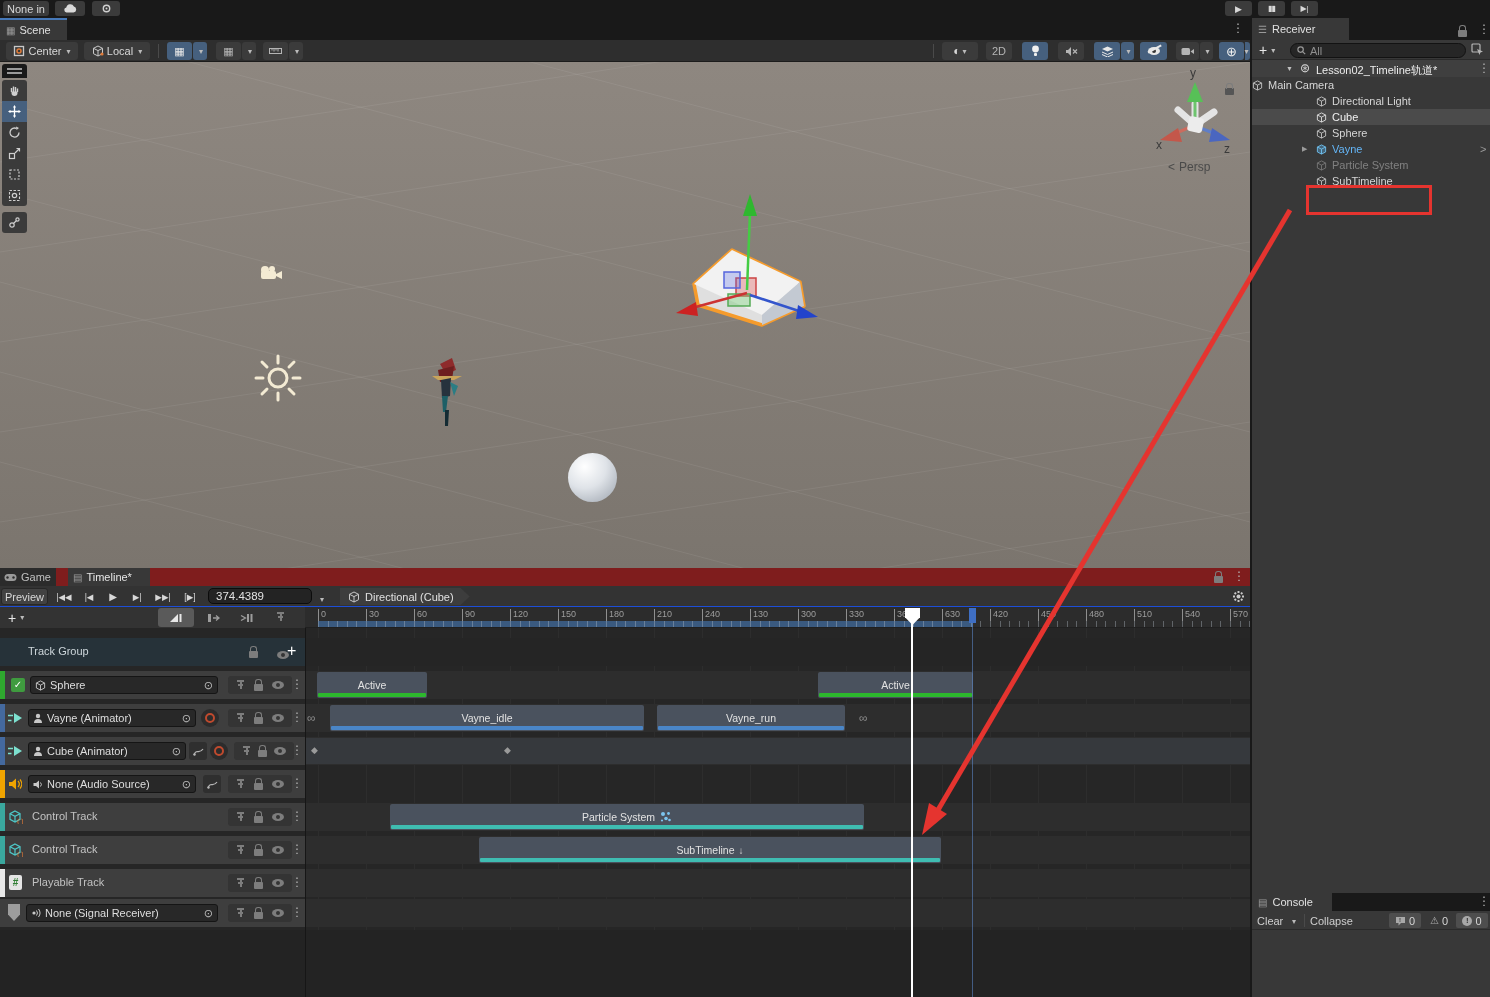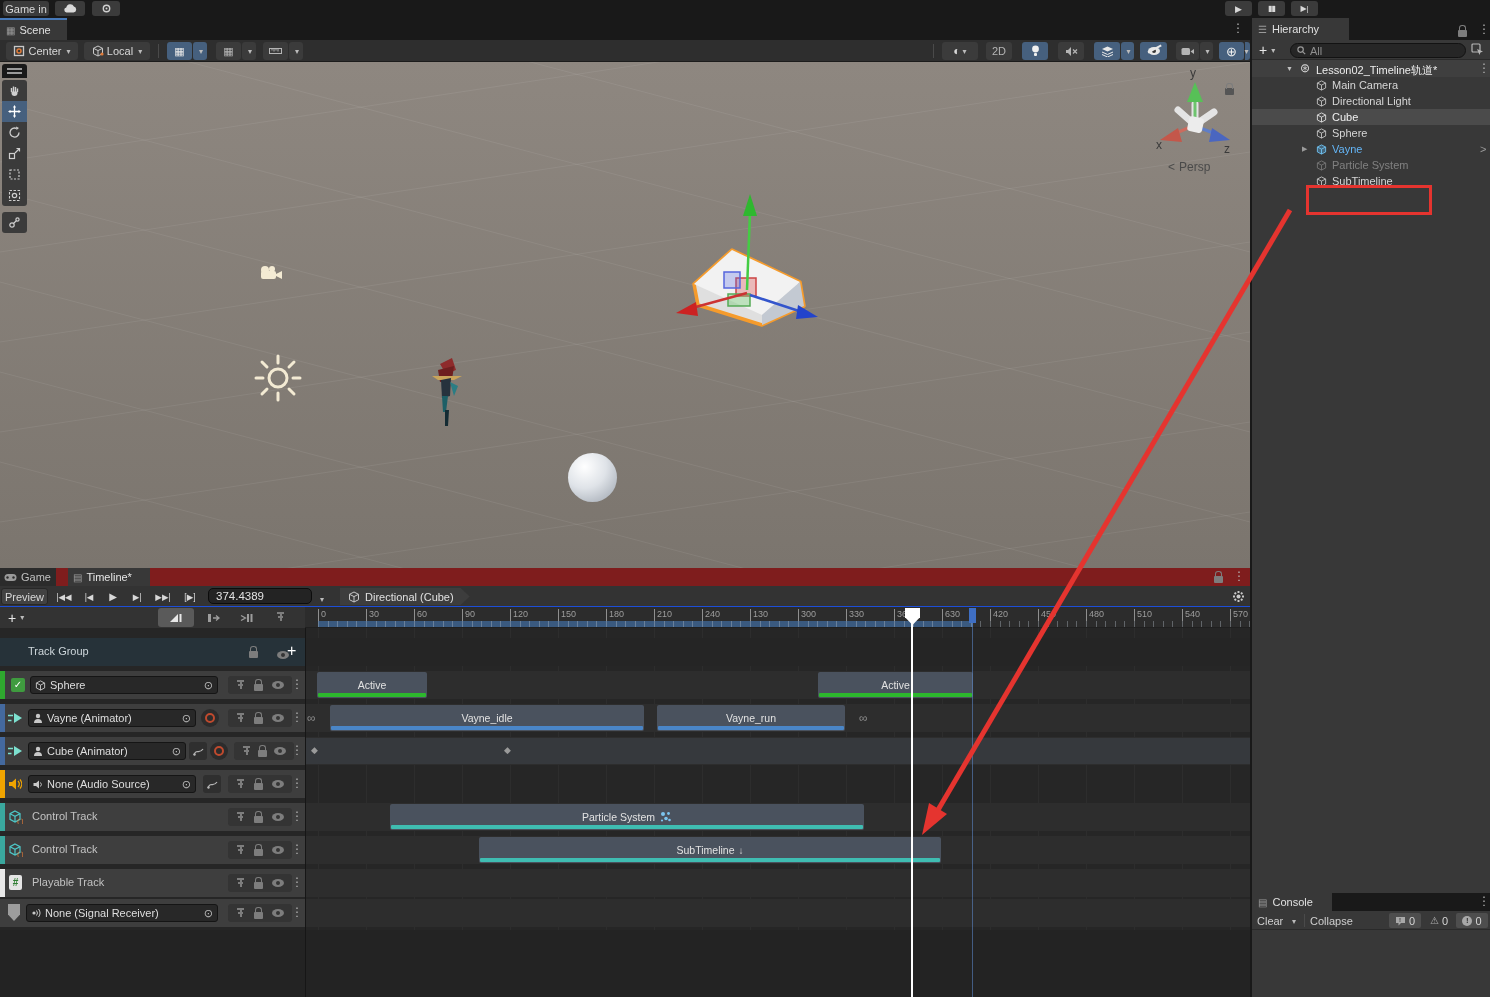--- a/index.html
+++ b/index.html
@@ -33,21 +33,21 @@
   .clip .cbarb{position:absolute;left:1px;right:1px;bottom:1px;height:4px;border-radius:1px}
   .tlabel{color:#c2c2c2}
   .rtick{position:absolute;top:2px;height:12px;border-left:1px solid #8f8f8f;padding-left:2px;font-size:9px;color:#9d9d9d;line-height:10px}
   svg{display:block}
 </style>
 </head>
 <body>
 
 <div class="abs" style="left:0;top:0;width:1490px;height:18px;background:#191919">
   <div class="abs btn" style="left:3px;top:1px;width:46px;height:15px;font-size:11px">
-      <span>Game in</span>
+      <span>None in</span>
     </div>
   <div class="abs btn" style="left:55px;top:1px;width:30px;height:15px">
     <svg width="14" height="9" viewBox="0 0 14 9">
         <path d="M3.5 8.5h7a3 3 0 0 0 .4-5.9A4 4 0 0 0 3.3 3.4 2.6 2.6 0 0 0 3.5 8.5z" fill="#d9d9d9"></path>
       </svg>
   </div>
   <div class="abs btn" style="left:92px;top:1px;width:28px;height:15px">
     <svg width="11" height="11" viewBox="0 0 11 11">
         <circle cx="5.5" cy="5.5" r="3.2" fill="none" stroke="#d0d0d0" stroke-width="1.4"></circle>
         <circle cx="5.5" cy="5.5" r="1" fill="#d0d0d0"></circle>
@@ -703,21 +703,21 @@
   <div class="abs" style="left:905px;top:40px;width:15px;height:17px;background:#fff;clip-path:polygon(0 0,100% 0,100% 55%,50% 100%,0 55%);z-index:7"></div>
   <div class="abs" style="left:911px;top:55px;width:2px;height:374px;background:#fff;z-index:7"></div>
 </div>
 
 <div class="abs" style="left:1250px;top:18px;width:2px;height:979px;background:#191919"></div>
 
 <div class="abs" style="left:1252px;top:18px;width:238px;height:875px;background:#383838">
   <div class="abs" style="left:0;top:0;width:238px;height:22px;background:#191919">
     <div class="abs flex" style="left:0;top:0;width:97px;height:22px;background:#383838;padding-left:6px;gap:5px">
       <span style="color:#9a9a9a;font-size:10px">☰</span>
-      <span style="color:#e0e0e0">Hierarchy</span>
+      <span style="color:#e0e0e0">Receiver</span>
     </div>
     <span class="abs lock" style="left:206px;top:8px"></span>
     <div class="abs kebab" style="left:226px;top:6px">⋮</div>
   </div>
   <div class="abs" style="left:0;top:22px;width:238px;height:20px;background:#383838;border-bottom:1px solid #2a2a2a">
     <div class="abs flex" style="left:7px;top:2px;gap:2px">
         <span style="font-size:14px;color:#e8e8e8">+</span>
         <span class="dd">▾</span>
       </div>
     <div class="abs flex" style="left:38px;top:3px;width:176px;height:15px;background:#262626;border:1px solid #121212;border-radius:8px;padding:0 6px;gap:4px">
@@ -735,21 +735,21 @@
     </div>
   </div>
 
   <div class="abs flex" style="left:0;top:42px;width:238px;height:17px;background:#3f3f3f;padding-left:34px;gap:5px">
     <span class="abs" style="left:34px;top:5px;font-size:7px;color:#c0c0c0">▼</span>
     <span class="abs" style="left:48px;top:1px;font-size:12px;color:#d8d8d8">⊛</span>
     <span class="abs" style="left:64px;top:3px;color:#ececec">Lesson02_Timeline轨道*</span>
     <div class="abs kebab" style="left:226px;top:3px">⋮</div>
   </div>
 
-  <div class="abs flex" style="left:0;top:59px;width:238px;height:16px;padding-left:64px;gap:5px">
+  <div class="abs flex" style="left:0;top:59px;width:238px;height:16px;gap:5px">
     <svg width="11" height="11" viewBox="0 0 12 12">
         <path d="M6 1 10.5 3.3V8.7L6 11 1.5 8.7V3.3Z" fill="none" stroke="#c3c3c3"></path>
         <path d="M1.5 3.3 6 5.6 10.5 3.3M6 5.6V11" fill="none" stroke="#c3c3c3"></path>
       </svg>
     <span style="color:#d6d6d6">Main Camera</span>
   </div>
   <div class="abs flex" style="left:0;top:75px;width:238px;height:16px;padding-left:64px;gap:5px">
     <svg width="11" height="11" viewBox="0 0 12 12">
         <path d="M6 1 10.5 3.3V8.7L6 11 1.5 8.7V3.3Z" fill="none" stroke="#c3c3c3"></path>
         <path d="M1.5 3.3 6 5.6 10.5 3.3M6 5.6V11" fill="none" stroke="#c3c3c3"></path>

